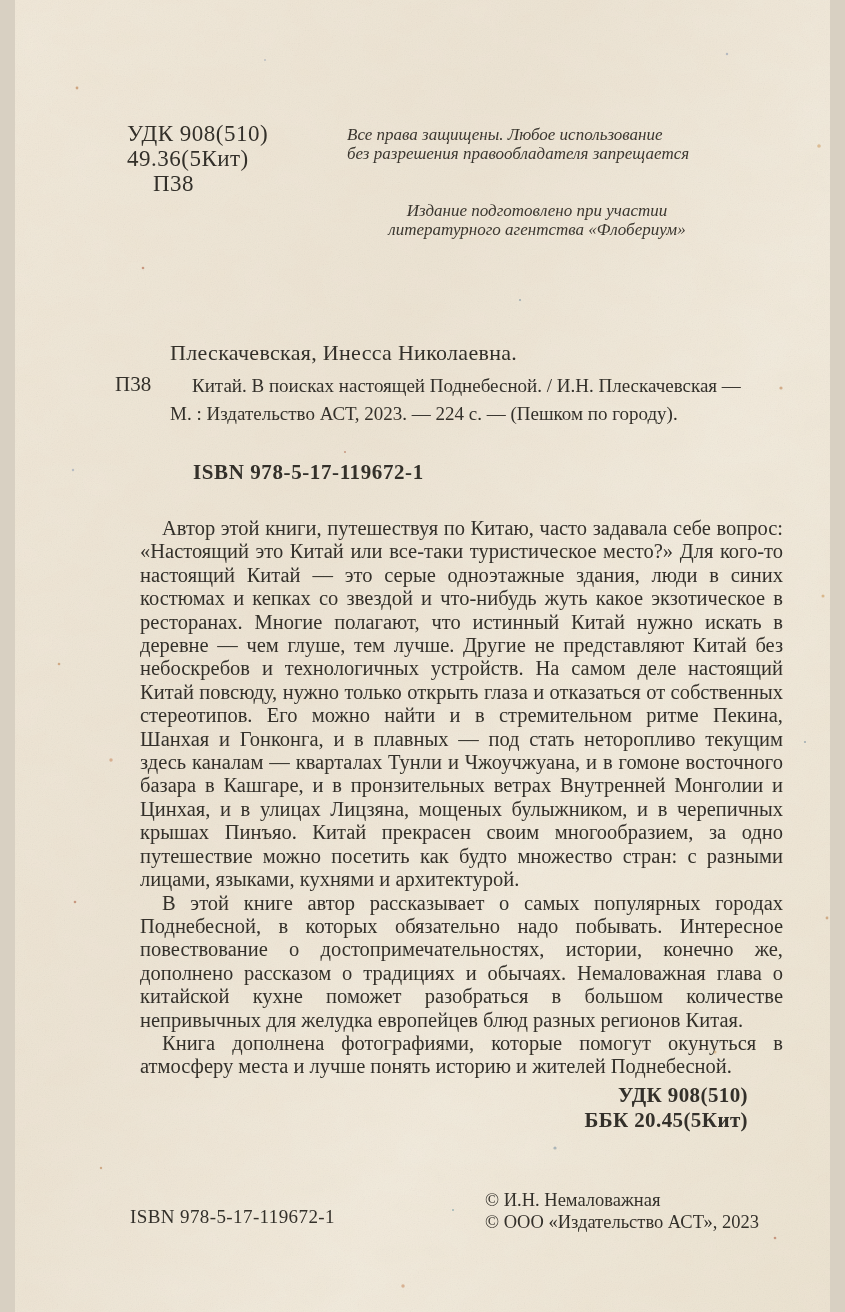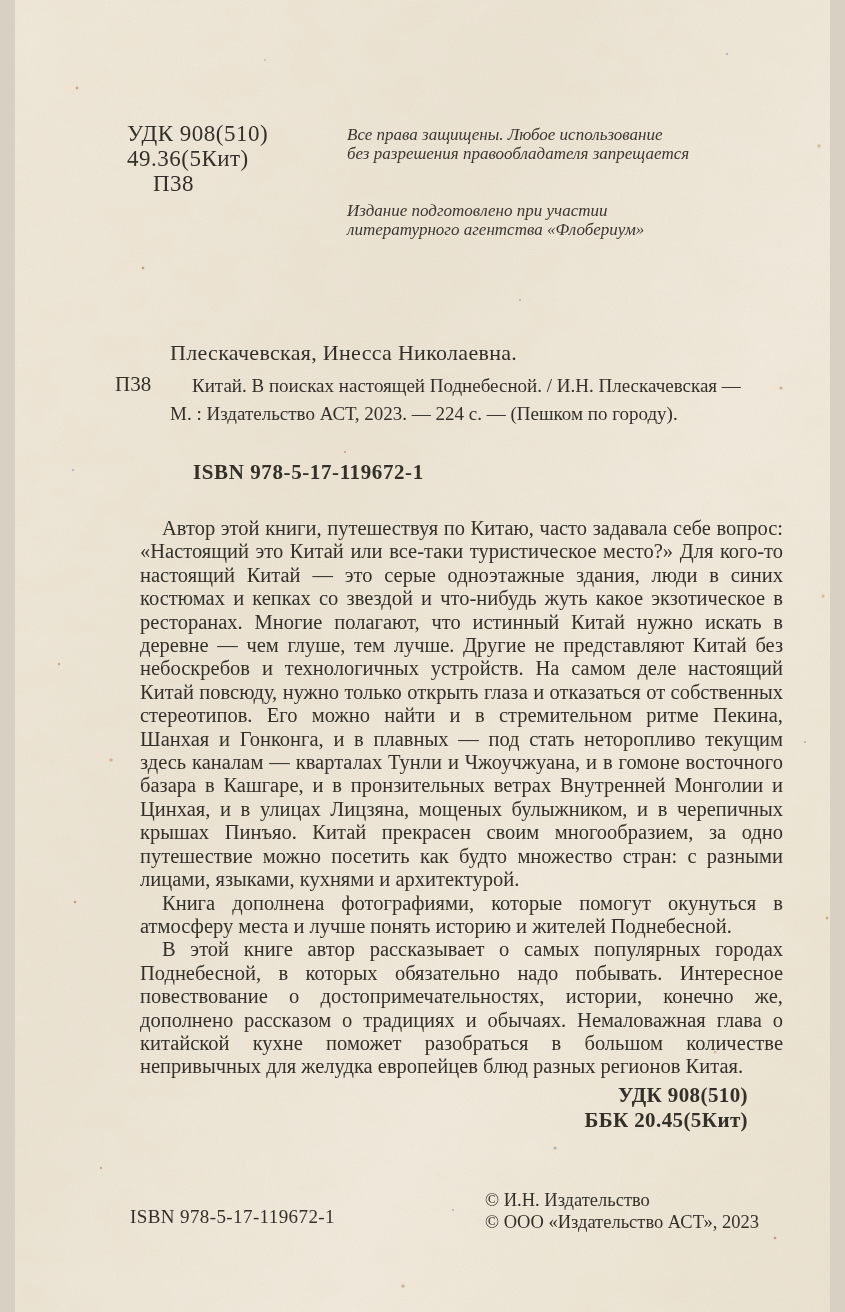--- a/index.html
+++ b/index.html
@@ -41,21 +41,21 @@
     text-align: left;
     font-style: italic;
     font-size: 17px;
     line-height: 18.5px;
     color: #3a362f;
   }
   .agency-notice {
     left: 332px;
     top: 202px;
     width: 380px;
-    text-align: left;
+    text-align: center;
     font-style: italic;
     font-size: 17px;
     line-height: 18.5px;
     color: #3a362f;
   }
 
   .author-heading {
     left: 155px;
     top: 340px;
     font-weight: normal;
@@ -196,29 +196,29 @@
 
   <div class="abs biblio-entry">
     <div class="first-line">Китай. В поисках настоящей Поднебесной. / И.Н. Плескачевская —</div>
     <div>М. : Издательство АСТ, 2023. — 224 с. — (Пешком по городу).</div>
   </div>
 
   <div class="abs isbn-heading">ISBN 978-5-17-119672-1</div>
 
   <div class="abs annotation">
     <p>Автор этой книги, путешествуя по Китаю, часто задавала себе вопрос: «Настоящий это Китай или все-таки туристическое место?» Для кого-то настоящий Китай — это серые одноэтажные здания, люди в синих костюмах и кепках со звездой и что-нибудь жуть какое экзотическое в ресторанах.  Многие полагают, что истинный Китай нужно искать в деревне — чем глуше, тем лучше. Другие не представляют Китай без небоскребов и технологичных устройств. На самом деле настоящий Китай повсюду, нужно только открыть глаза и отказаться от собственных стереотипов. Его можно найти и в стремительном ритме Пекина, Шанхая и Гонконга, и в плавных — под стать неторопливо текущим здесь каналам — кварталах Тунли и Чжоучжуана, и в гомоне восточного базара в Кашгаре, и в пронзительных ветрах Внутренней Монголии и Цинхая, и в улицах Лицзяна, мощеных булыжником, и в черепичных крышах Пинъяо. Китай прекрасен своим многообразием, за одно путешествие можно посетить как будто множество стран: с разными лицами, языками, кухнями и архитектурой.</p>
+    <p>В этой книге автор рассказывает о самых популярных городах Поднебесной, в которых обязательно надо побывать. Интересное повествование о достопримечательностях, истории, конечно же, дополнено рассказом о традициях и обычаях. Немаловажная глава о  китайской кухне поможет разобраться в большом количестве непривычных для желудка европейцев блюд разных регионов Китая.</p>
     <p>Книга дополнена фотографиями, которые помогут окунуться в атмосферу места и лучше понять историю и жителей Поднебесной.</p>
-    <p>В этой книге автор рассказывает о самых популярных городах Поднебесной, в которых обязательно надо побывать. Интересное повествование о достопримечательностях, истории, конечно же, дополнено рассказом о традициях и обычаях. Немаловажная глава о  китайской кухне поможет разобраться в большом количестве непривычных для желудка европейцев блюд разных регионов Китая.</p>
   </div>
 
   <div class="abs udk-bottom">
     <div>УДК 908(510)</div>
     <div>ББК 20.45(5Кит)</div>
   </div>
 
   <div class="abs footer-isbn">ISBN 978-5-17-119672-1</div>
 
   <div class="abs copyright-block">
-    <div>© И.Н. Издательство</div>
+    <div>© И.Н. Немаловажная</div>
     <div>© ООО «Издательство АСТ», 2023</div>
   </div>
 
 </div>
 
 </body></html>

